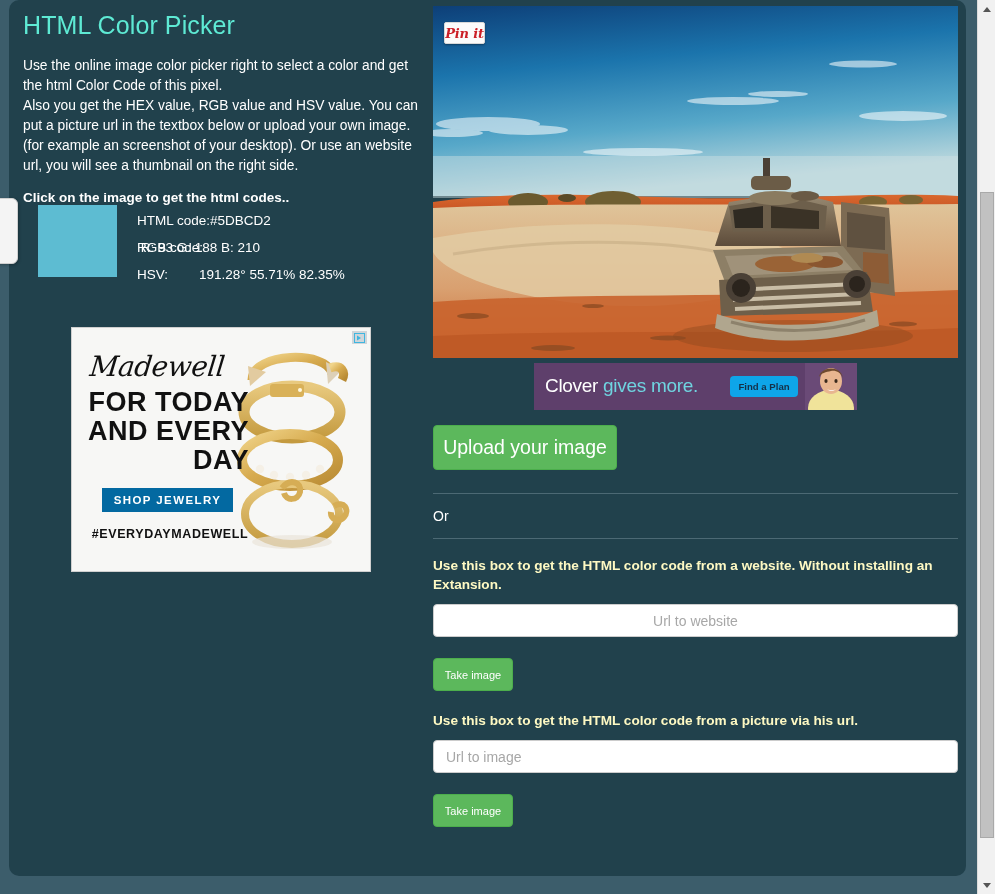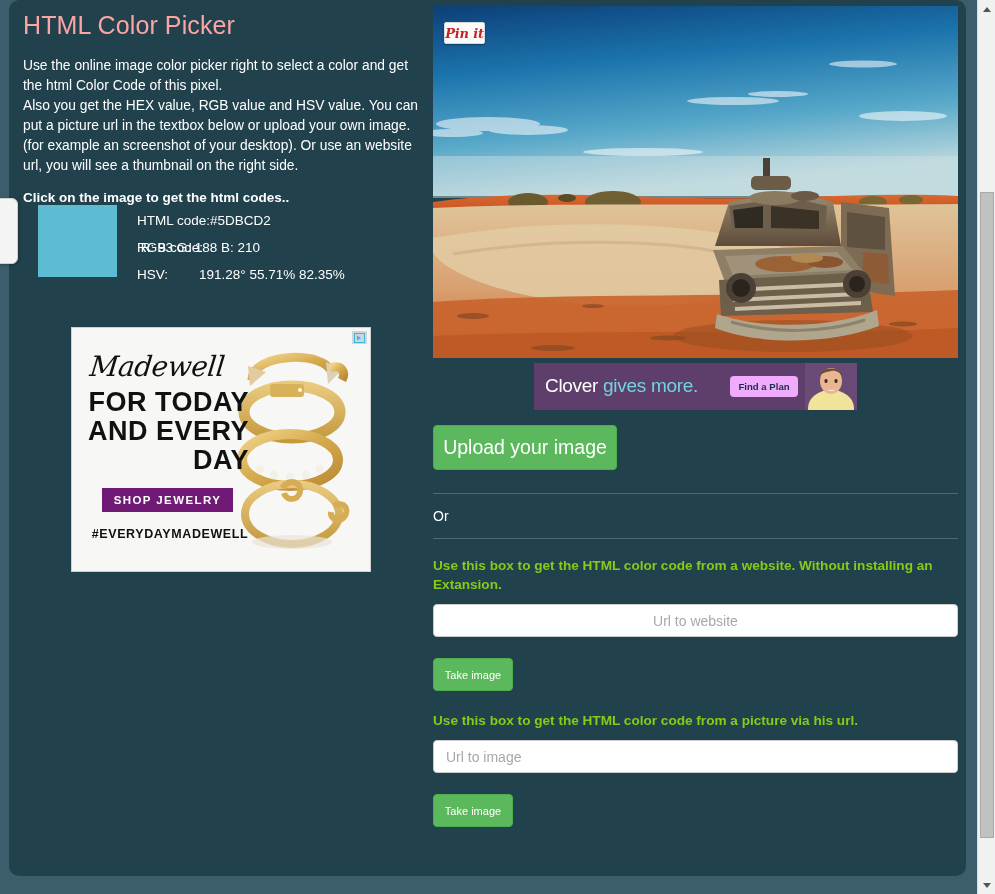--- a/index.html
+++ b/index.html
@@ -26,21 +26,21 @@
     border-radius: 10px;
   }
 
   
   #left-col {
     position: absolute;
     left: 14px; top: 0px;
     width: 395px;
   }
   #page-title {
-    color: #fca5a5;
+    color: #5eead4;
     font-size: 25px;
     font-weight: normal;
     line-height: 30px;
     padding-top: 10px;
     letter-spacing: .1px;
   }
   #click-hint {
     color: #ffffff;
     font-size: 13.5px;
     font-weight: bold;
@@ -108,21 +108,21 @@
     text-align: right;
     color: #111;
     font-size: 27px;
     font-weight: bold;
     line-height: 29px;
     letter-spacing: .5px;
   }
   #ad-cta {
     position: absolute; left: 30px; top: 160px;
     width: 131px; height: 24px;
-    background: #701a75;
+    background: #0369a1;
     color: #fff;
     font-size: 11.5px;
     font-weight: bold;
     letter-spacing: 1.4px;
     display: flex; align-items: center; justify-content: center;
   }
   #ad-hashtag {
     position: absolute; left: 18px; top: 199px;
     width: 160px;
     text-align: center;
@@ -179,21 +179,21 @@
   #clover-head .w1 { color: #ffffff; }
   #clover-head .w2 { color: #6fd4e0; }
   #clover-sub {
     position: absolute; left: 11px; top: 24px;
     color: #ffffff; font-size: 9.4px; font-weight: bold; line-height: 11.5px;
     width: 200px;
   }
   #clover-btn {
     position: absolute; left: 196px; top: 13px;
     width: 68px; height: 21px;
-    background: #f0abfc; border-radius: 4px;
+    background: #0ea5e9; border-radius: 4px;
     display: flex; align-items: center; justify-content: center;
     color: #153048; font-size: 9.6px; font-weight: bold;
   }
   #clover-person { position: absolute; right: 0; top: 0; width: 52px; height: 47px; }
 
   
   #form-area {
     position: absolute;
     left: 9px; top: 425px;
     width: 525px;
@@ -217,21 +217,21 @@
     border: 0;
     border-top: 1px solid #4c6974;
     margin: 0;
   }
   #or-text {
     color: #ffffff;
     font-size: 14px;
     line-height: 20px;
   }
   .field-label {
-    color: #84cc16;
+    color: #fef9c3;
     font-size: 13.6px;
     font-weight: bold;
     line-height: 19px;
   }
   .txt {
     display: block;
     width: 525px; height: 33px;
     background: #ffffff;
     border: 1px solid #cccccc;
     border-radius: 4px;

